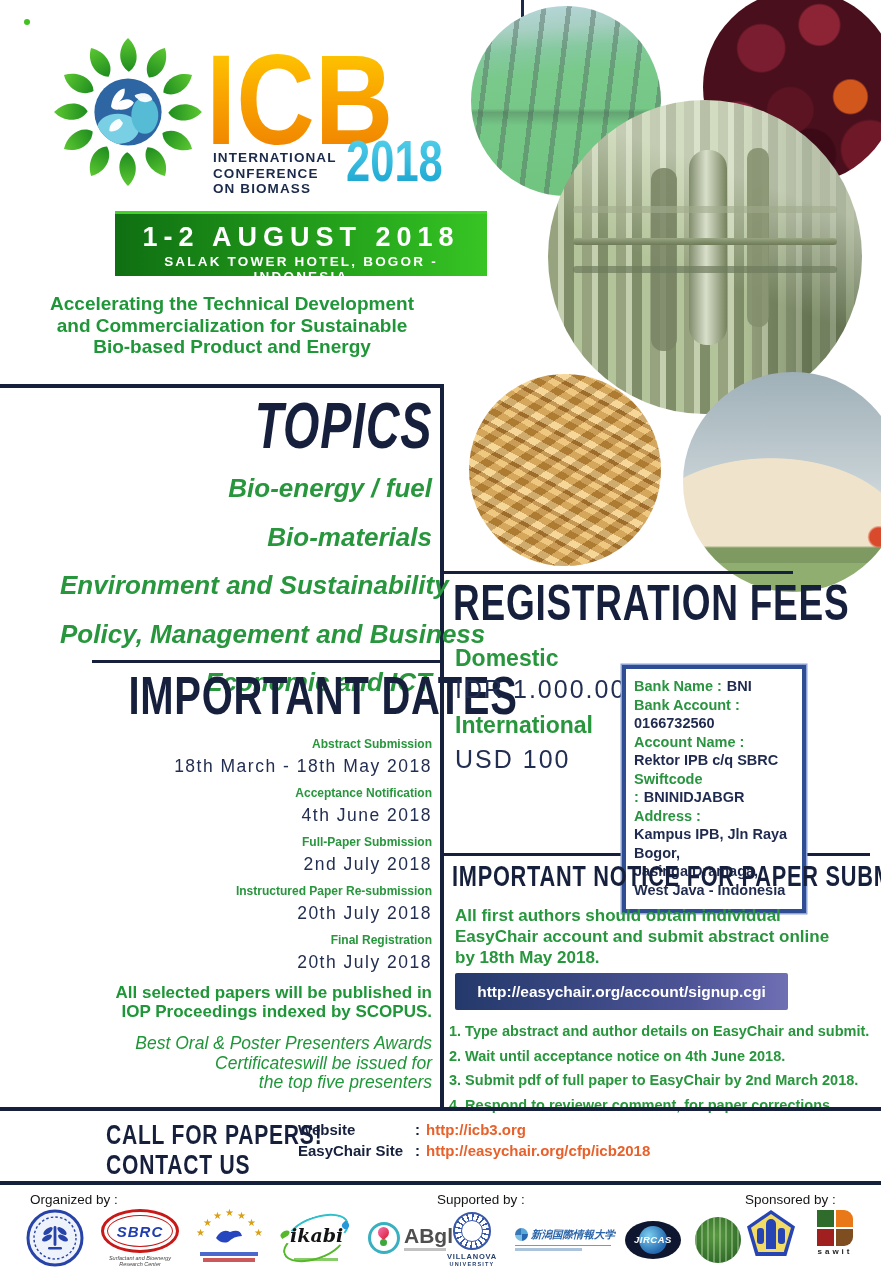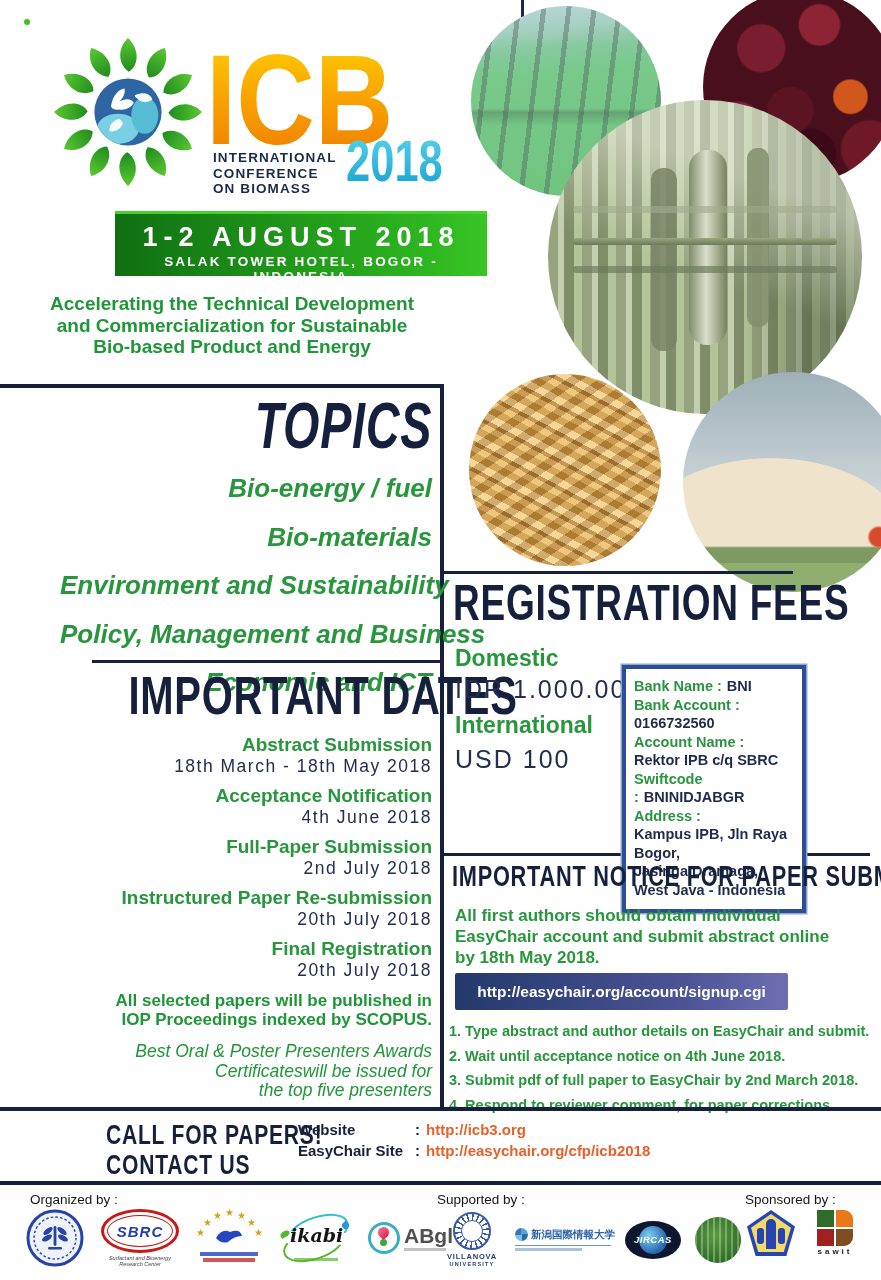--- a/index.html
+++ b/index.html
@@ -88,21 +88,21 @@
           line-height:30px;z-index:7;}
 
   
   .topics{left:60px;top:394px;width:372px;text-align:right;z-index:6;font-style:italic;}
   .topic-item{font-size:26px;font-weight:700;color:#27963c;line-height:48.5px;white-space:nowrap;}
   .topics-list{margin-top:6px;}
   .dates{left:60px;top:668px;width:372px;z-index:6;}
   .dates-head{text-align:center;}
   .dates-list{margin-top:12px;text-align:right;}
   .date-group{margin-bottom:6px;}
-  .date-label{font-size:19px;font-weight:700;color:#27963c;line-height:21px;margin-top:8px;}
+  .date-label{font-size:12px;font-weight:700;color:#27963c;line-height:21px;}
   .date-value{font-size:17.5px;font-weight:500;color:#232f52;line-height:22px;letter-spacing:1.5px;}
   .published{margin-top:10px;text-align:right;font-size:17px;font-weight:700;color:#1f9638;line-height:19px;}
   .awards{margin-top:13px;text-align:right;font-size:17.5px;font-weight:500;font-style:italic;
           color:#1f9638;line-height:19.5px;}
 
   
   .fees-block{left:455px;top:645px;z-index:6;}
   .fee-label{font-size:23px;font-weight:700;color:#27963c;line-height:26px;}
   .fee-value{font-size:25px;font-weight:500;color:#232f52;letter-spacing:2px;line-height:28px;}
   .fee-idr{margin:4px 0 9px;}
@@ -172,21 +172,21 @@
   .ab-text{font-size:21px;font-weight:800;color:#4f4f4f;line-height:22px;}
   .ab-cap{width:42px;height:3px;background:#999;opacity:.6;margin-top:1px;}
 
   .villa{width:58px;text-align:center;}
   .villa-seal{position:relative;margin:0 auto;width:38px;height:38px;border-radius:50%;border:2px solid #3a58a8;
               background:repeating-conic-gradient(#3a58a8 0 6deg,#ffffff 6deg 20deg);box-sizing:border-box;}
   .villa-seal::after{content:"";position:absolute;inset:6px;background:#fff;border-radius:50%;border:1.5px solid #3a58a8;}
   .villa-l1{font-size:7.5px;font-weight:700;color:#26406e;letter-spacing:.8px;margin-top:2px;}
   .villa-l2{font-size:5.5px;font-weight:600;color:#26406e;letter-spacing:1.2px;}
 
-  .jpu{width:96px;}
+  .jpu{width:96px;font-style:italic;}
   .jpu-row{display:flex;align-items:center;gap:3px;}
   .jpu-globe{width:13px;height:13px;border-radius:50%;flex:0 0 13px;
              background:conic-gradient(#58a8d8 0 25%,#2868b0 25% 50%,#7cc0e4 50% 75%,#3878b8 75%);}
   .jpu-text{font-size:10.5px;font-weight:700;color:#2a64a8;white-space:nowrap;}
   .jpu-line{height:1.5px;background:#6a9cc8;margin-top:3px;}
   .jpu-sub{height:3px;width:70%;background:#88aacc;opacity:.7;margin-top:2px;}
 
   .jircas{position:relative;width:56px;height:38px;border-radius:50%;background:#0e1630;
           display:flex;align-items:center;justify-content:center;overflow:hidden;}
   .jircas::before{content:"";position:absolute;left:14px;top:5px;width:28px;height:28px;border-radius:50%;

